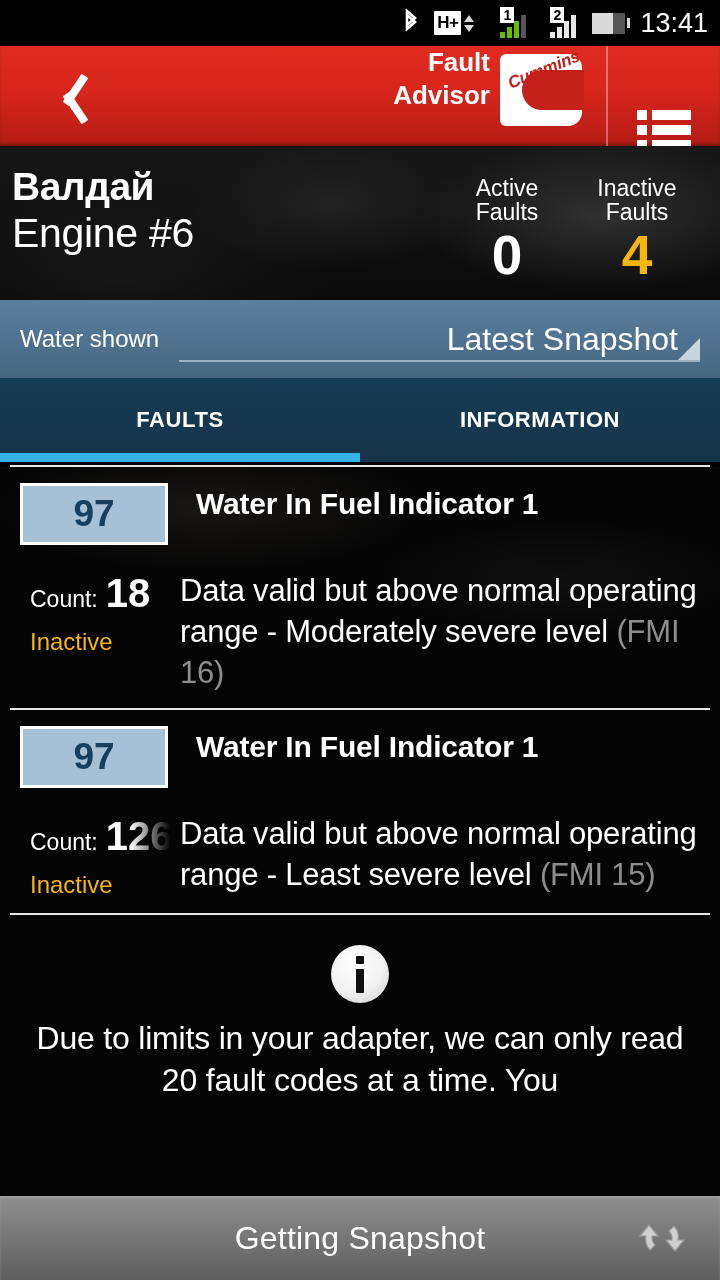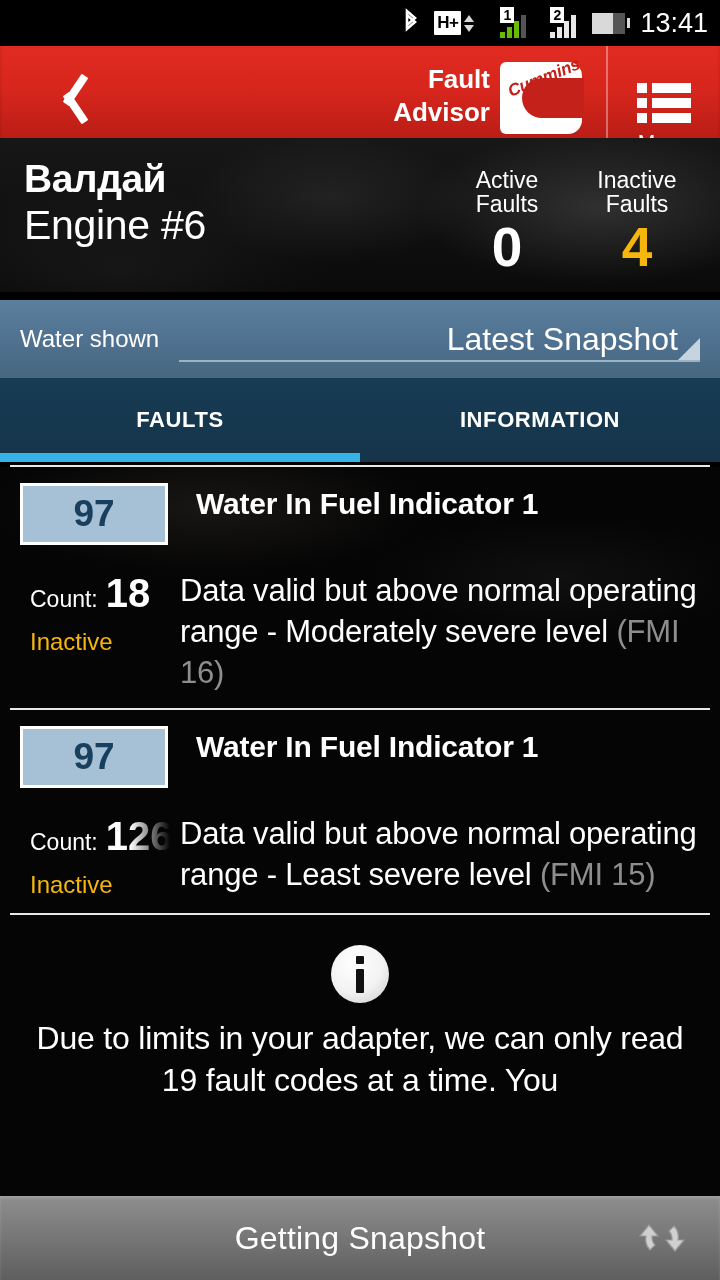--- a/index.html
+++ b/index.html
@@ -86,21 +86,21 @@
     color: #fff; font-size: 27px; margin-left: 10px;
     font-family: "Liberation Sans", sans-serif;
     letter-spacing: 0px;
   }
 
   
   .header {
     position: absolute; top: 46px; left: 0;
     width: 720px; height: 100px;
     background: linear-gradient(to bottom, #e02b21 0%, #d8261d 42%, #b51c14 100%);
-    display: flex; align-items: center;
+    display: flex; 
     box-shadow: inset 0 -3px 4px -2px rgba(0,0,0,.5);
   }
   .back-btn {
     width: 130px; height: 100px;
     display: flex; align-items: center; justify-content: center;
   }
   .chev {
     width: 34px; height: 56px; position: relative;
   }
   .chev:before, .chev:after {
@@ -150,29 +150,29 @@
     align-items: center; justify-content: center; margin-top: 44px;
   }
   .menu-icon { width: 54px; }
   .menu-row { display: flex; align-items: center; margin-bottom: 5px; }
   .menu-dot { width: 10px; height: 10px; background: #fff; margin-right: 5px; }
   .menu-line { flex: 1; height: 10px; background: #fff; }
   .menu-label { color: #fff; font-size: 21px; margin-top: 2px; }
 
   
   .summary {
-    position: absolute; top: 138px; left: 0;
+    position: absolute; top: 146px; left: 0;
     width: 720px; height: 154px;
     background:
       radial-gradient(ellipse 260px 110px at 600px 70px, rgba(120,120,120,.30), rgba(0,0,0,0) 70%),
       radial-gradient(ellipse 200px 90px at 330px 60px, rgba(90,90,90,.22), rgba(0,0,0,0) 70%),
       radial-gradient(ellipse 300px 120px at 120px 130px, rgba(70,70,70,.18), rgba(0,0,0,0) 70%),
       linear-gradient(to bottom, #171717, #0a0a0a);
     box-sizing: border-box;
-    padding: 20px 18px 0 24px;
+    padding: 20px 18px 0 12px;
     display: flex;
   }
   .veh-names { flex: 1; }
   .veh-name {
     color: #fff; font-size: 39px; font-weight: bold;
     line-height: 1.06; letter-spacing: -.5px;
   }
   .veh-sub {
     color: #fff; font-size: 41px; font-weight: normal;
     line-height: 1.18; margin-top: 2px; letter-spacing: -.3px;
@@ -502,21 +502,21 @@
         <div class="fault-desc">
           <span>Data valid but above normal operating range - Least severe level </span><span class="fmi">(FMI 15)</span>
         </div>
       </div>
     </div>
 
     <div class="row-sep"></div>
 
     <div class="info-block">
       <div class="info-icon"></div>
-      <div class="info-text">Due to limits in your adapter, we can only read 19 fault codes at a time. You</div>
+      <div class="info-text">Due to limits in your adapter, we can only read 20 fault codes at a time. You</div>
     </div>
 
   </div>
 
   <div class="bottombar">
     <div class="bottom-text">Getting Snapshot</div>
     <div class="refresh-btn">
       <svg width="56" height="56" viewBox="0 0 56 56">
         <g fill="#d0d0d0" stroke="#9a9a9a" stroke-width="1.2">
           <path d="M40 16 A16 16 0 0 1 44 30 L50 30 L41 41 L32 30 L38 30 A12 12 0 0 0 35 21 Z"></path>

